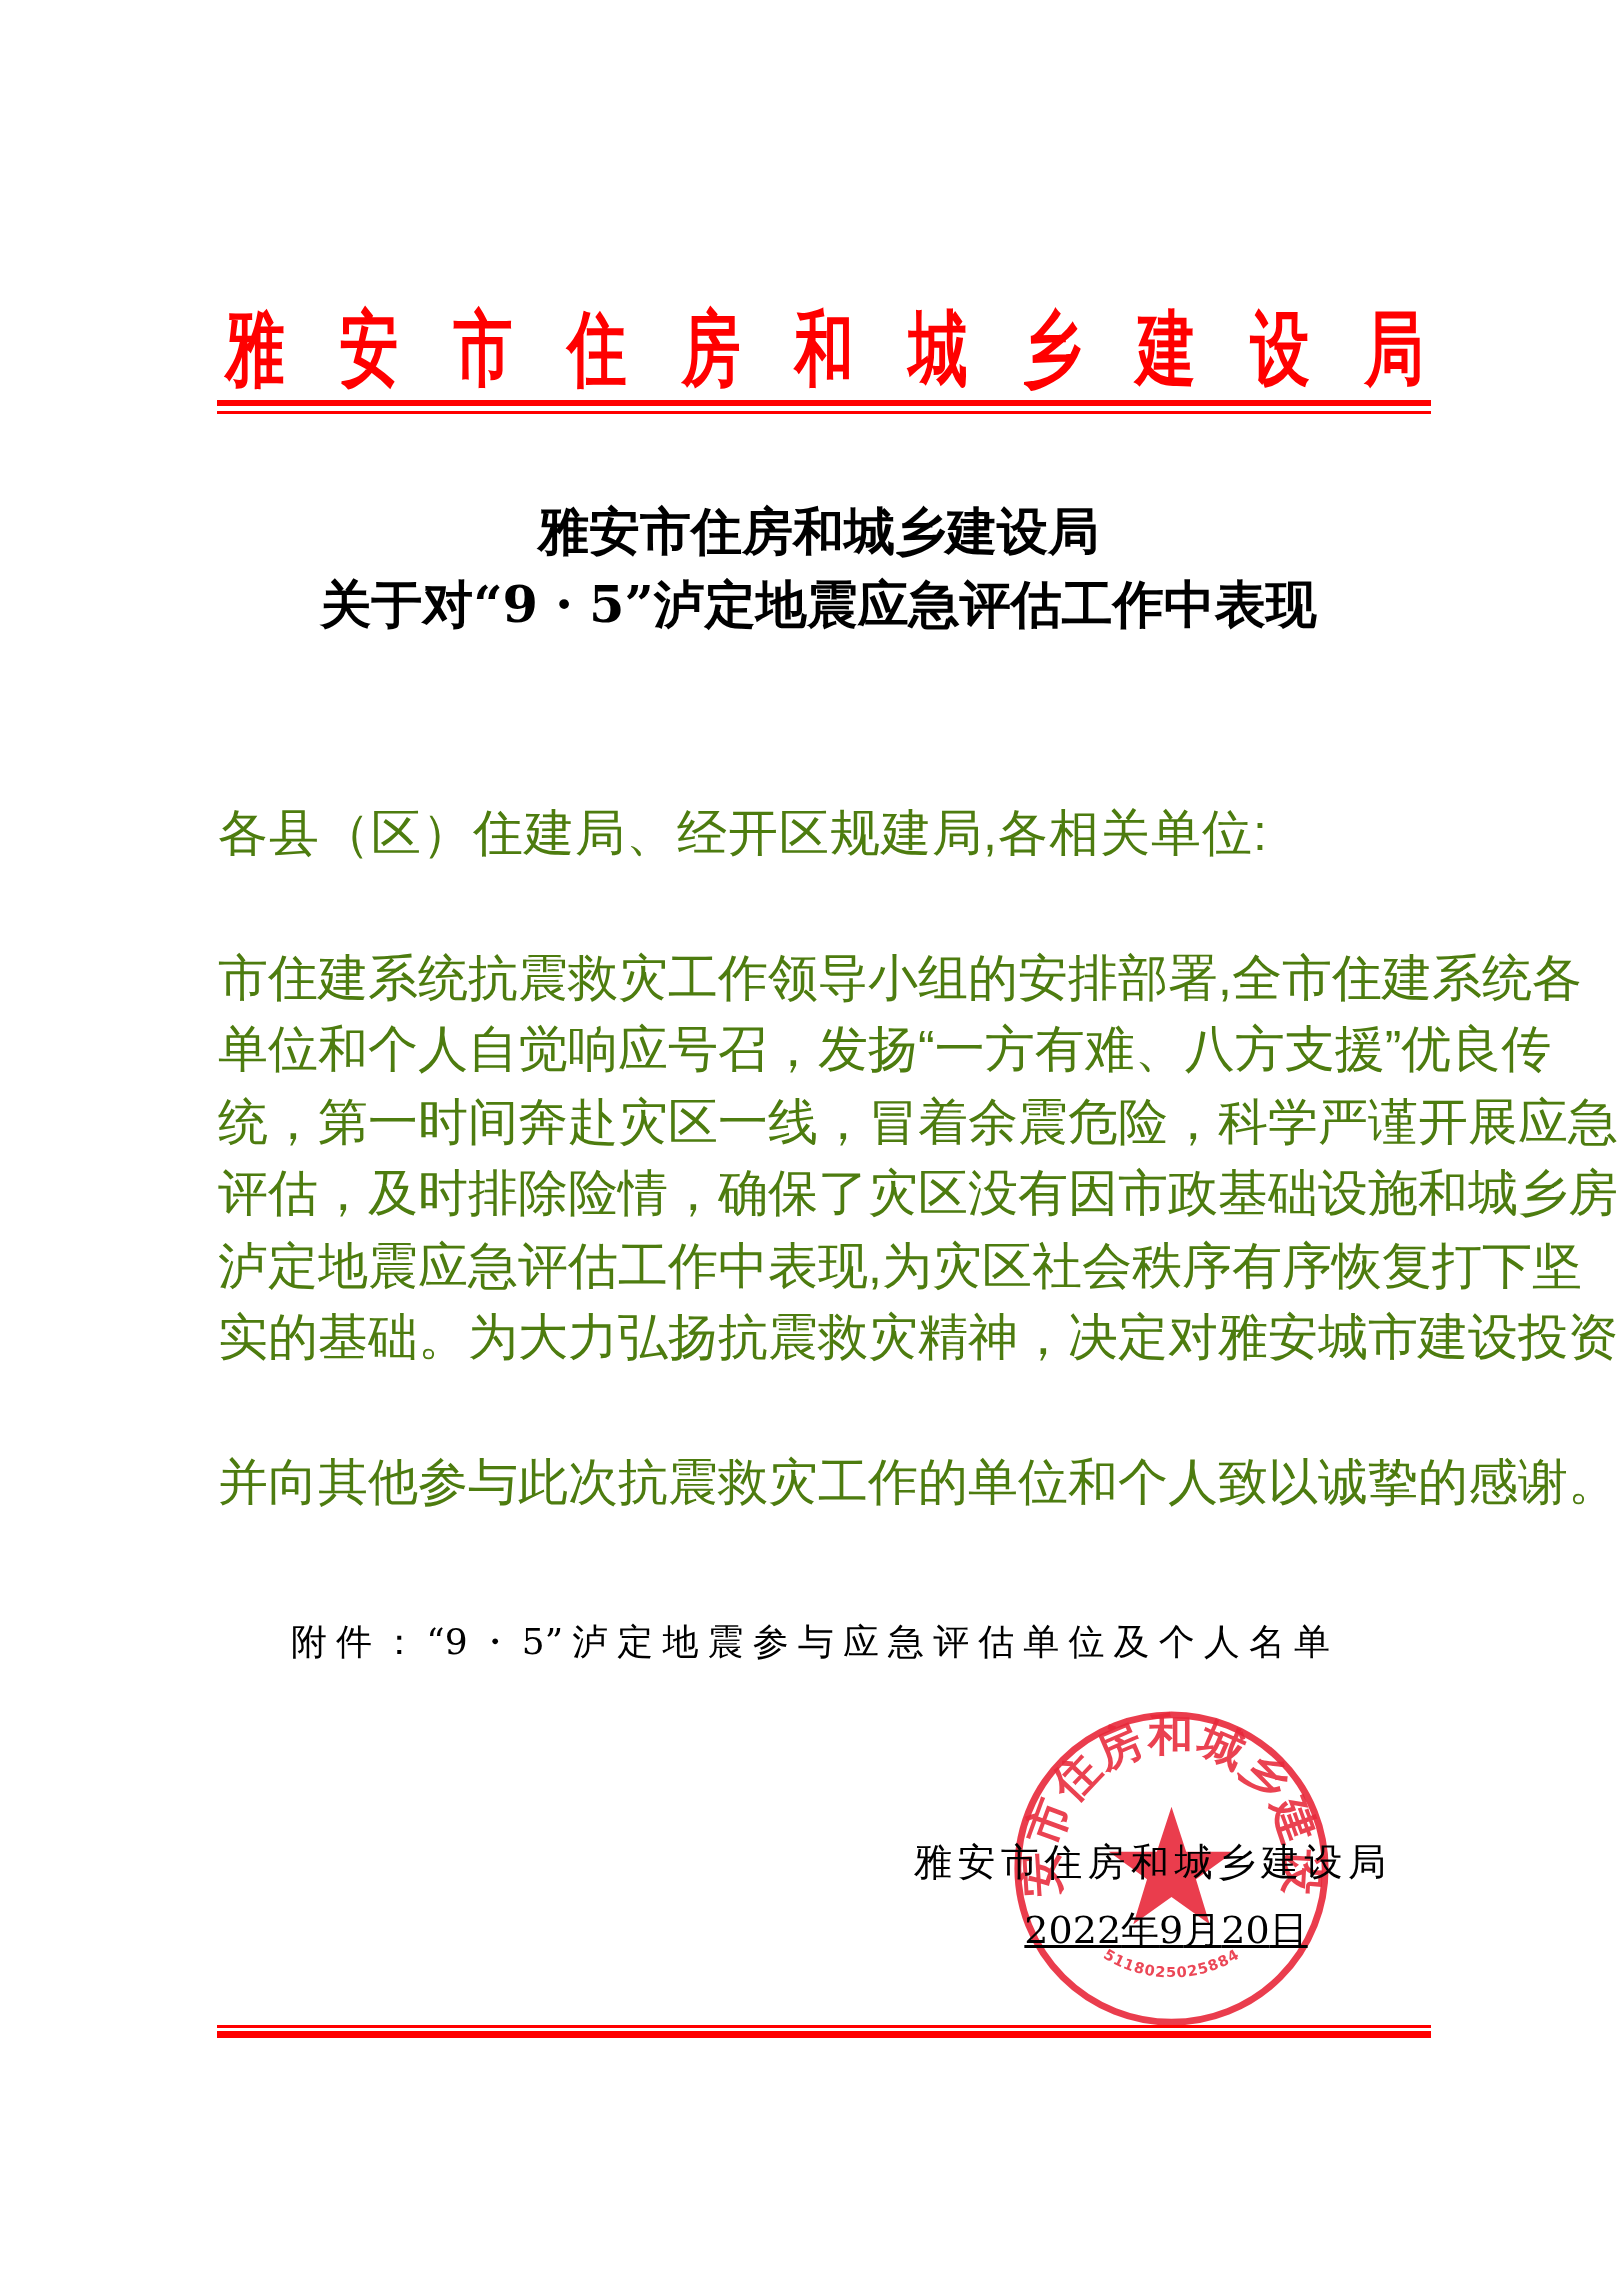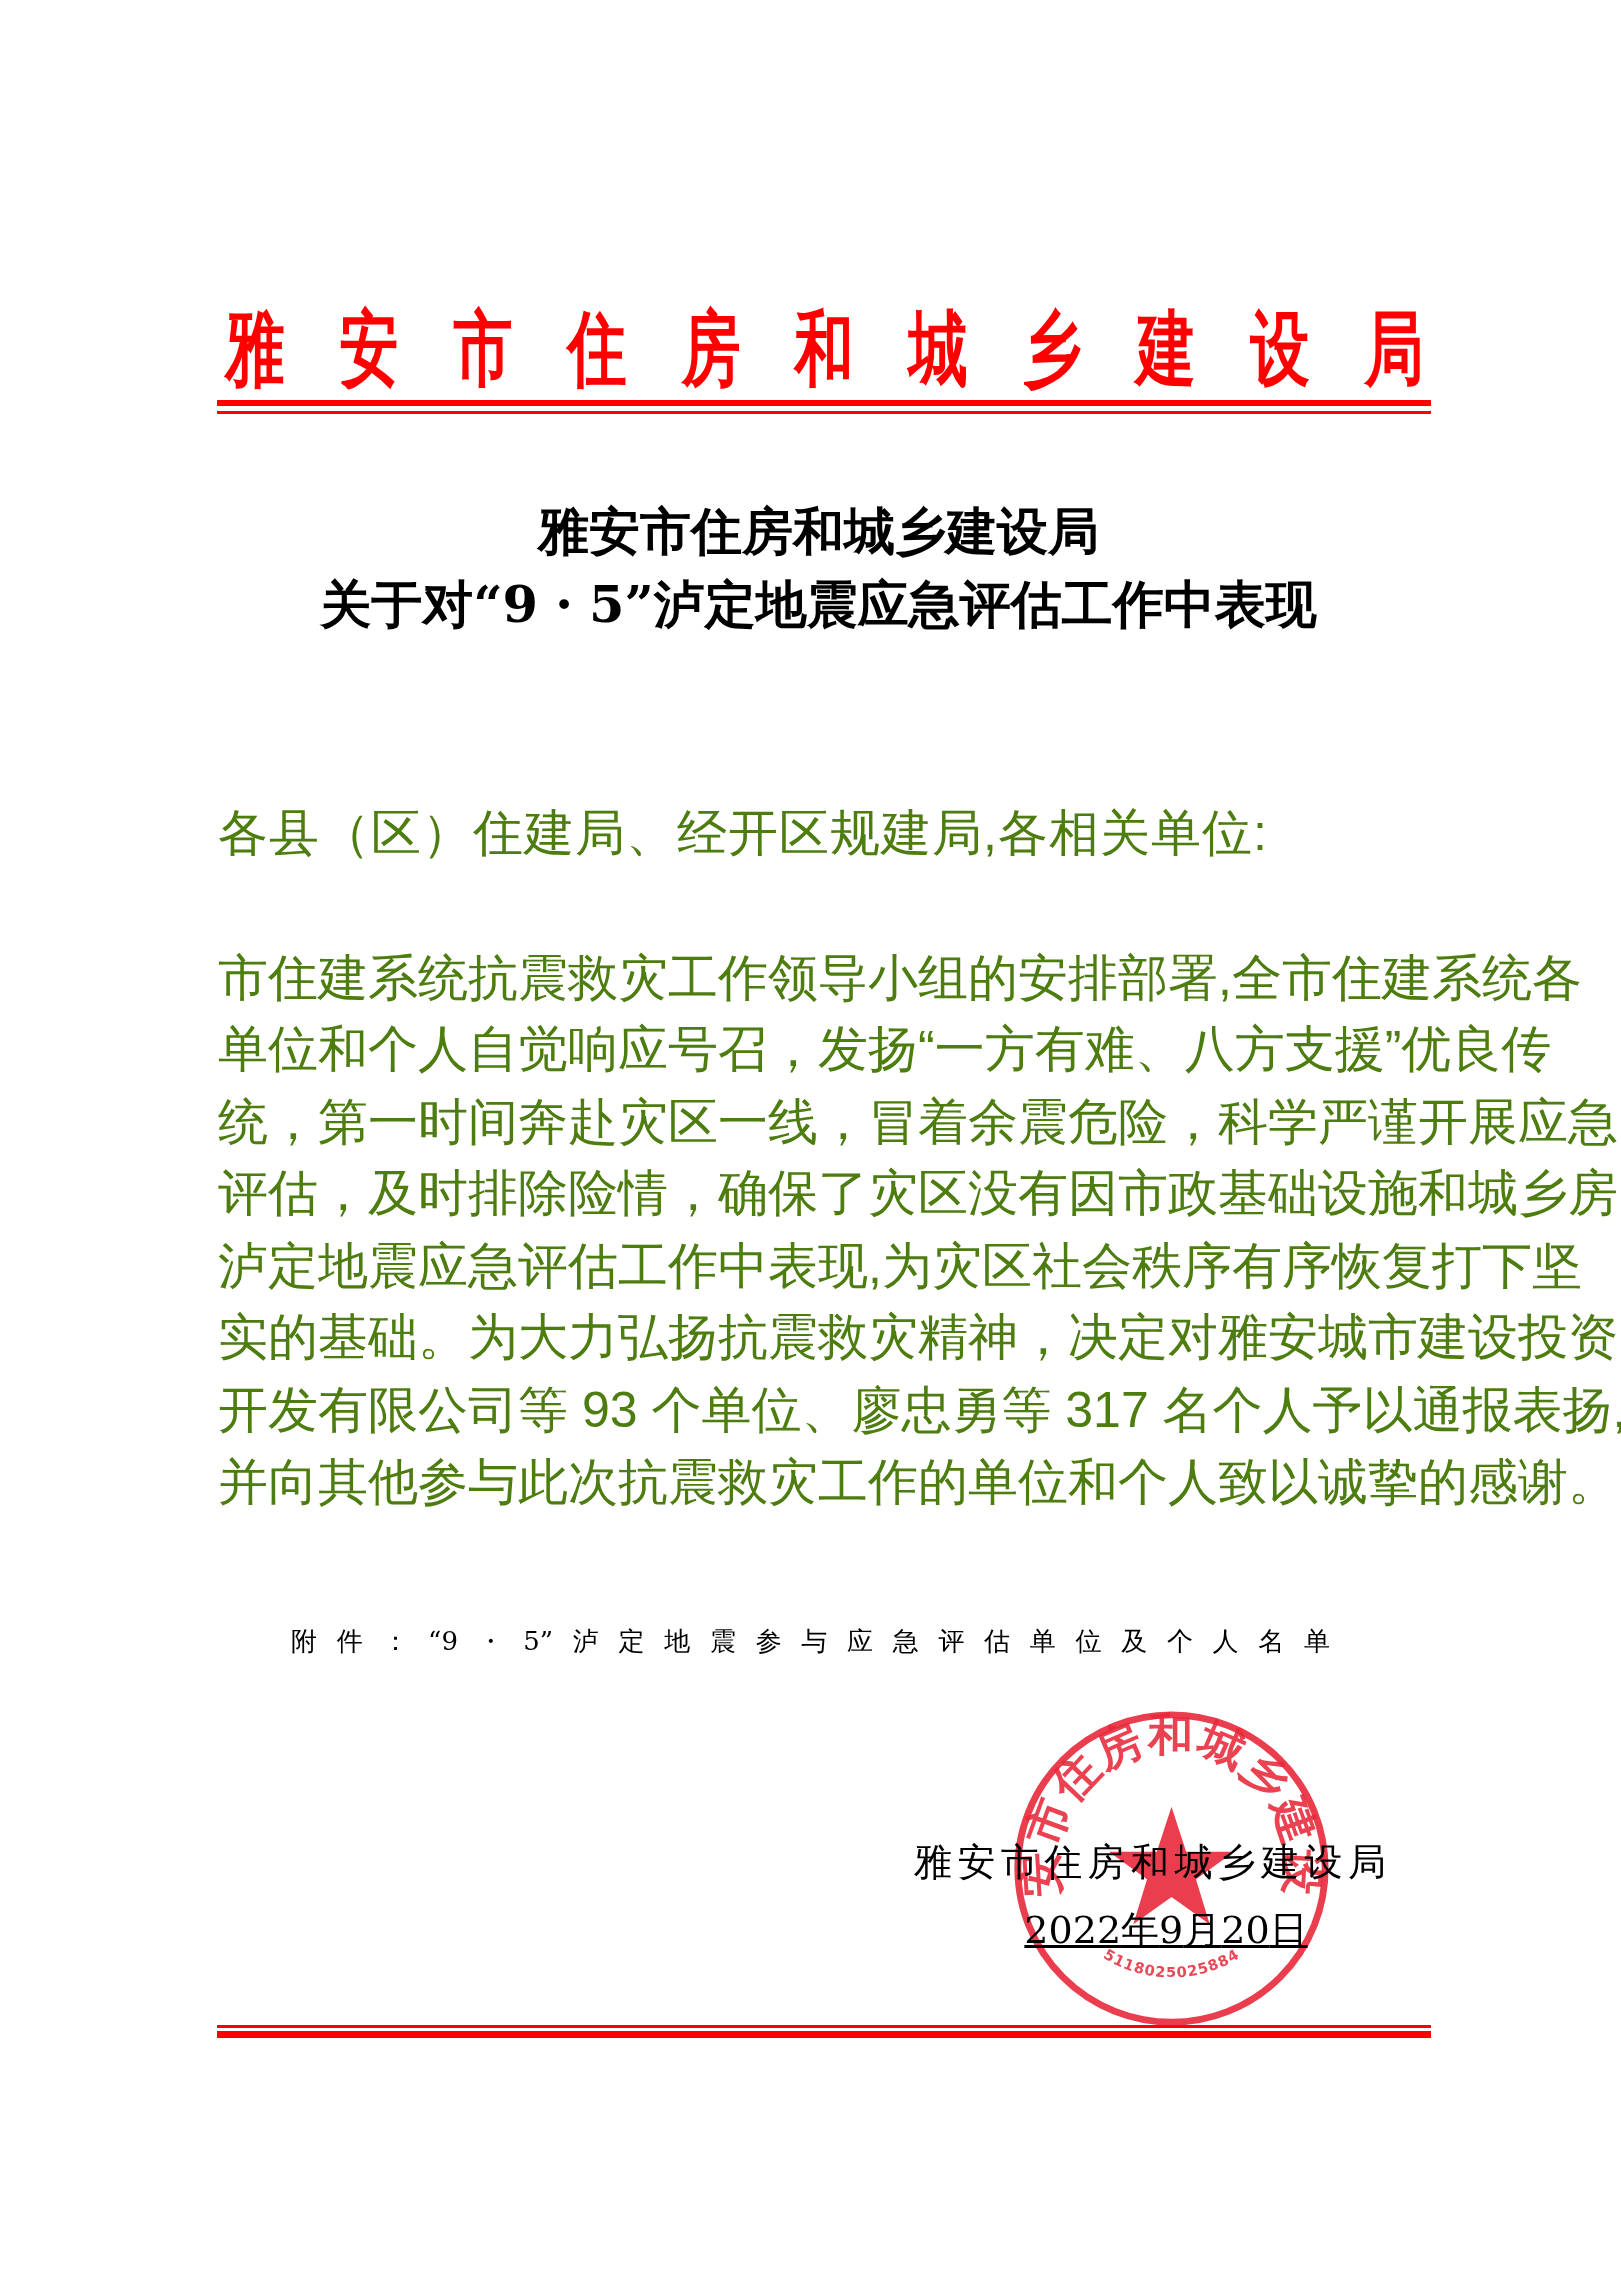--- a/index.html
+++ b/index.html
@@ -36,21 +36,21 @@
     font-family: Liberation Sans, sans-serif;
     font-size: 50px; line-height: 59px; white-space: nowrap;
     text-align: justify; text-align-last: justify;
   }
   .line.indent { left: 296px; width: 1135px; }
   .line.salute { text-align: left; text-align-last: left; width: auto; letter-spacing: 1px; }
 
   .attach {
     position: absolute; left: 291px; top: 1612px; width: 1039px; height: 59px;
     font-family: "DejaVu Serif", "Liberation Serif", serif;
-    font-size: 26px; line-height: 59px; color: #000; white-space: nowrap;
+    font-size: 36px; line-height: 59px; color: #000; white-space: nowrap;
     text-align: justify; text-align-last: justify;
   }
 
   
   .stamp { position: absolute; left: 1010px; top: 1707px; width: 323px; height: 323px; }
 
   .sign-org {
     position: absolute; left: 914px; top: 1835px; width: 472px; height: 55px;
     font-family: "DejaVu Serif", "Liberation Serif", serif;
     font-size: 38px; line-height: 55px; color: #000; white-space: nowrap;
@@ -89,21 +89,20 @@
     <div>关于对“9・5”泸定地震应急评估工作中表现</div>
   </div>
 
   <div class="line salute" style="top:804px;">各县（区）住建局、经开区规建局,各相关单位:</div>
   <div class="line" style="top:949px;">市住建系统抗震救灾工作领导小组的安排部署,全市住建系统各</div>
   <div class="line" style="top:1020px;">单位和个人自觉响应号召，发扬“一方有难、八方支援”优良传</div>
   <div class="line" style="top:1093px;">统，第一时间奔赴灾区一线，冒着余震危险，科学严谨开展应急</div>
   <div class="line" style="top:1164px;">评估，及时排除险情，确保了灾区没有因市政基础设施和城乡房</div>
   <div class="line" style="top:1237px;">泸定地震应急评估工作中表现,为灾区社会秩序有序恢复打下坚</div>
   <div class="line" style="top:1308px;">实的基础。为大力弘扬抗震救灾精神，决定对雅安城市建设投资</div>
-  <div class="line" style="top:1381px;">开发有限公司等 93 个单位、廖忠勇等 317 名个人予以通报表扬,</div>
   <div class="line" style="top:1453px;">并向其他参与此次抗震救灾工作的单位和个人致以诚挚的感谢。</div>
 
   <div class="attach">附件：“9・5”泸定地震参与应急评估单位及个人名单</div>
 
   <svg class="stamp" viewBox="0 0 330 330" xmlns="http://www.w3.org/2000/svg">
     <defs>
       <path id="arcTop" d="M 55 205 A 118 118 0 1 1 275 205"></path>
       <path id="arcBot" d="M 70 235 A 130 130 0 0 0 260 235"></path>
     </defs>
     <circle cx="165" cy="165" r="157" fill="none" stroke="#e8283a" stroke-width="7" opacity="0.9"></circle>

